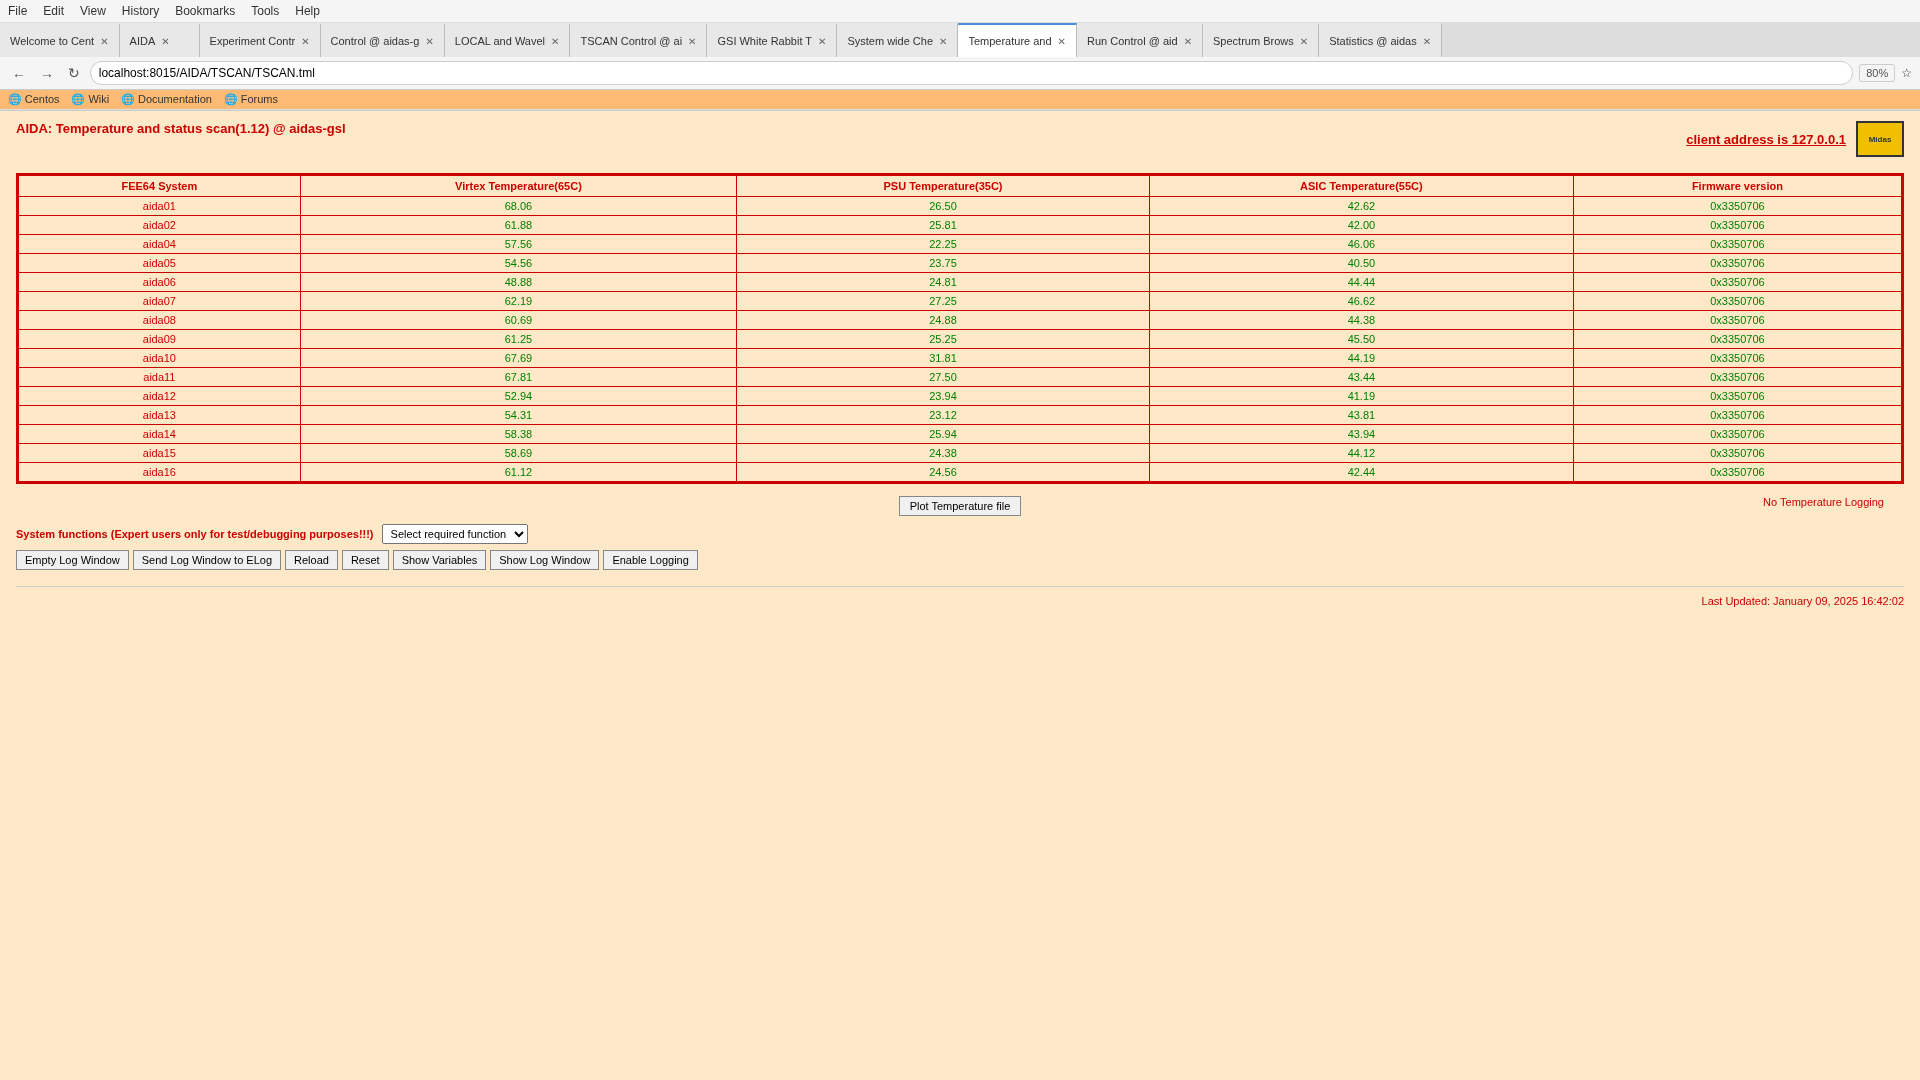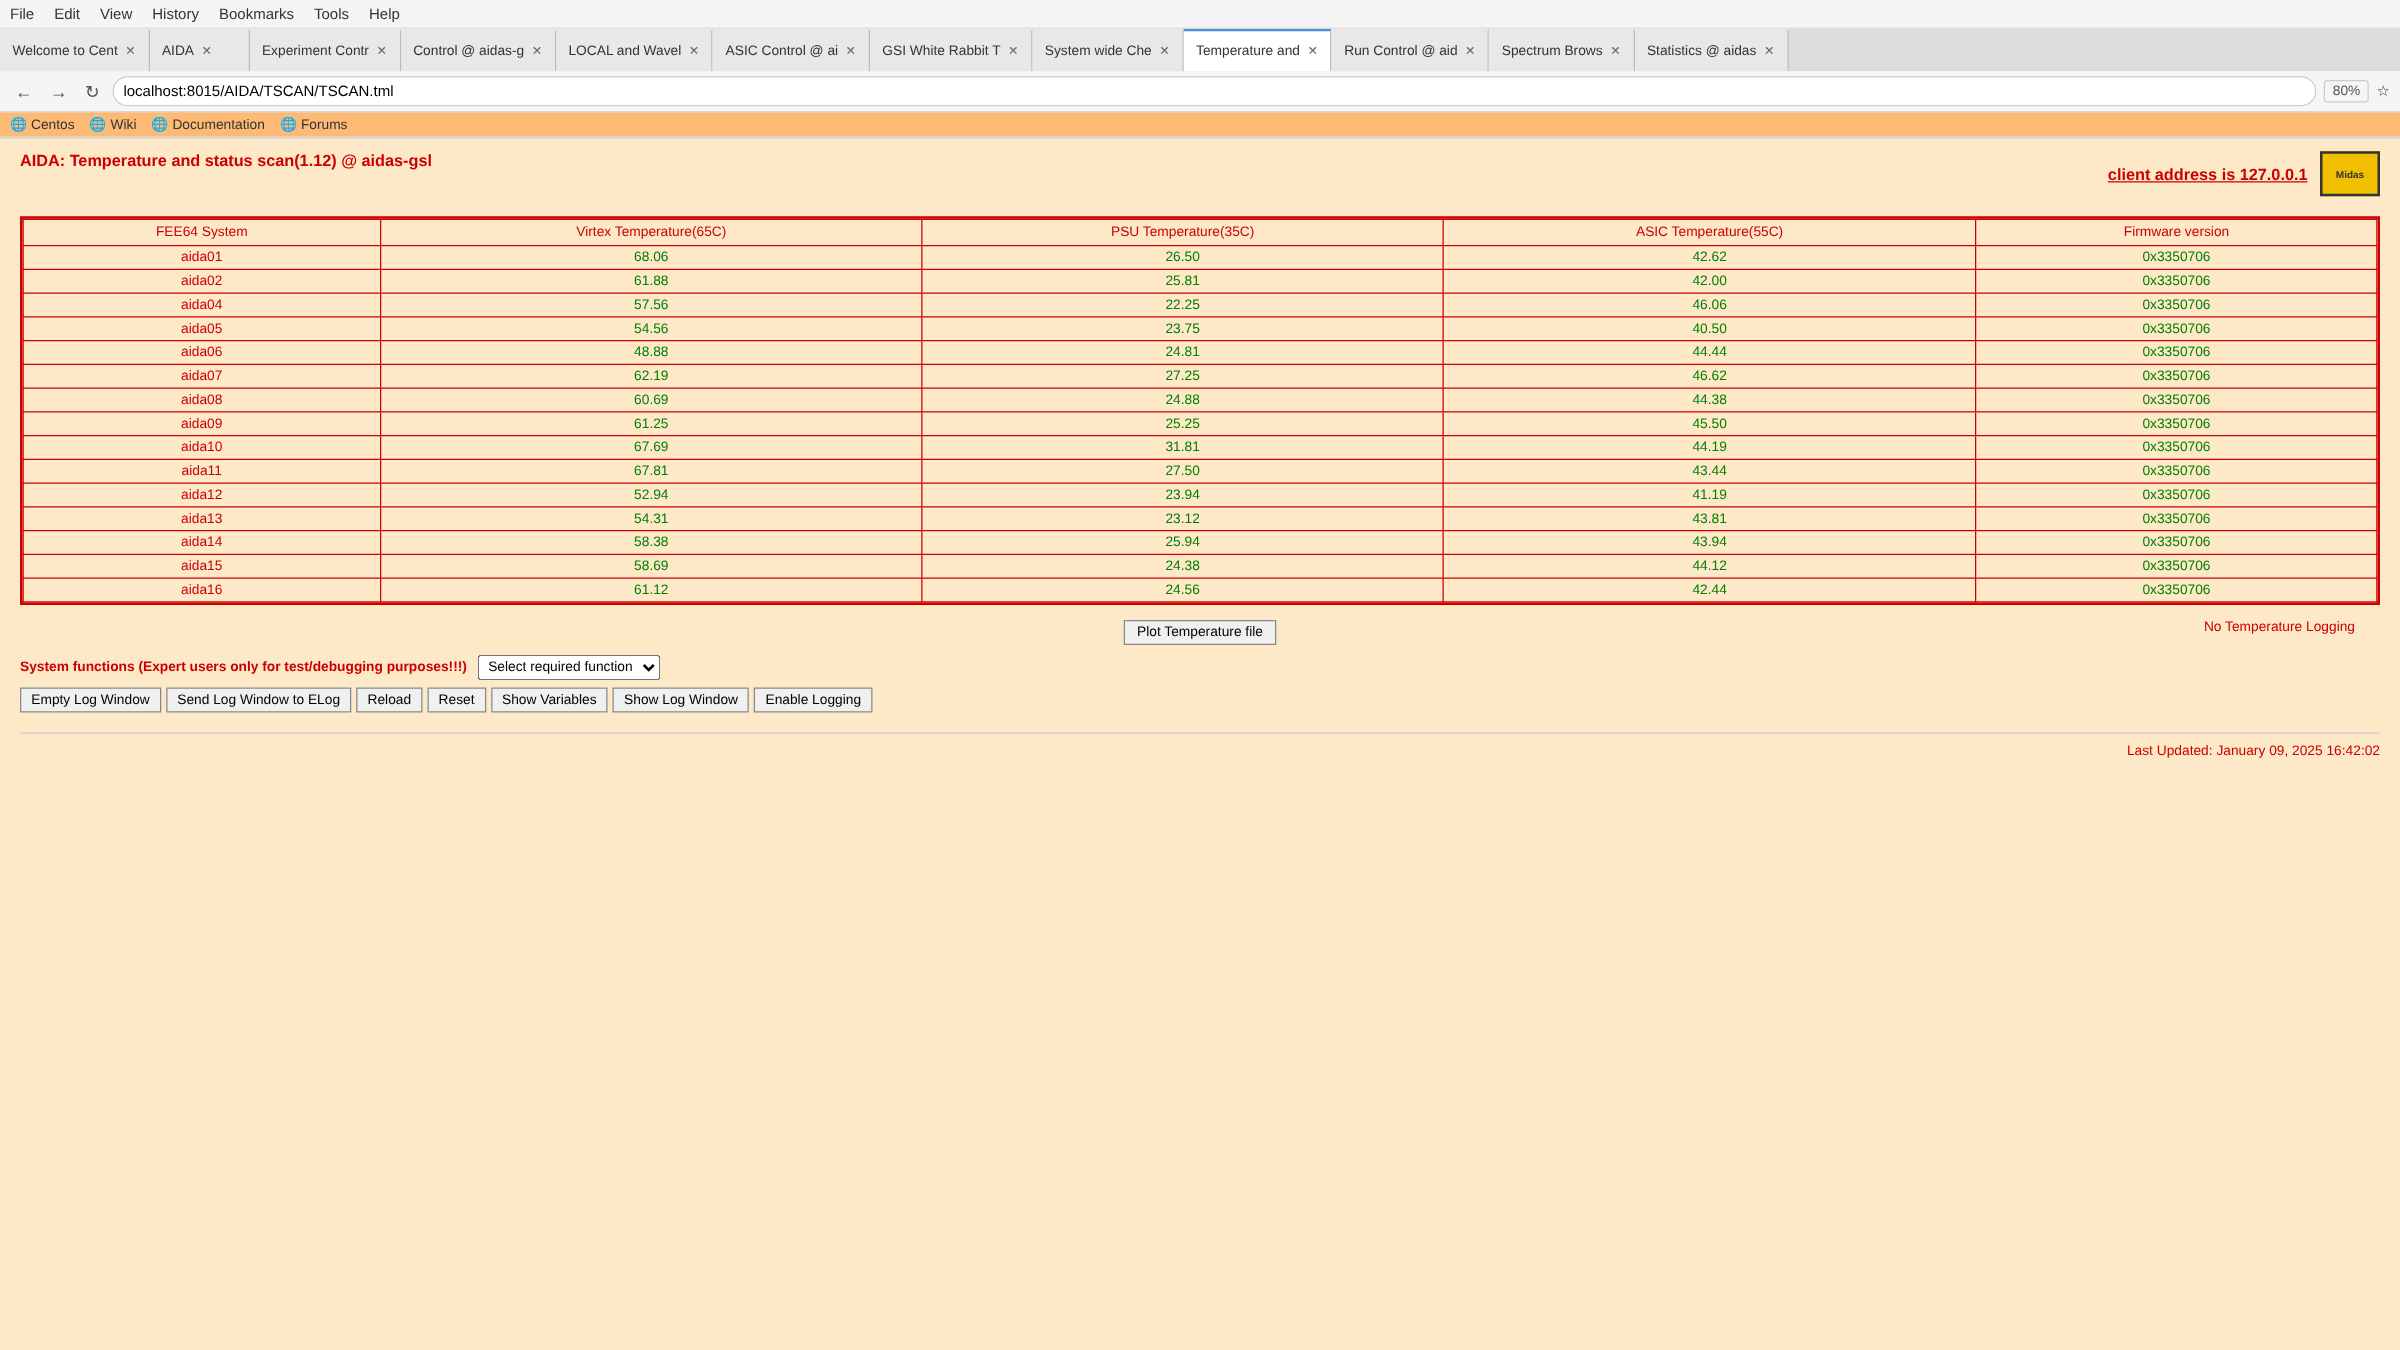--- a/index.html
+++ b/index.html
@@ -27,21 +27,21 @@
     .page-content { background: #fde8c8; padding: 10px 16px; min-height: 600px; }
 
     .page-header { display: flex; justify-content: space-between; align-items: flex-start; margin-bottom: 16px; }
     .page-title { color: #cc0000; font-size: 13px; font-weight: bold; }
     .client-address { color: #cc0000; font-size: 13px; font-weight: bold; text-decoration: underline; }
     .logo { width: 48px; height: 36px; background: #f0c000; border: 2px solid #333; display: flex; align-items: center; justify-content: center; font-size: 9px; font-weight: bold; color: #333; }
 
     
     .data-table-wrapper { border: 2px solid #cc0000; margin-bottom: 12px; }
     .data-table { width: 100%; border-collapse: collapse; font-size: 11px; }
-    .data-table th { background: #fde8c8; color: #cc0000; border: 1px solid #cc0000; padding: 4px 8px; text-align: center; font-weight: normal; }
+    .data-table th { background: #fde8c8; color: #cc0000; border: 1px solid #cc0000; padding: 4px 8px; text-align: center; font-weight: bold; }
     .data-table td { border: 1px solid #cc0000; padding: 3px 8px; text-align: center; color: #008000; }
     .data-table td:first-child { color: #cc0000; }
 
     
     .plot-section { text-align: center; margin-bottom: 8px; position: relative; }
     .plot-btn { padding: 3px 10px; font-size: 11px; cursor: pointer; background: #f0f0f0; border: 1px solid #888; }
     .no-logging { color: #cc0000; font-size: 11px; position: absolute; right: 20px; top: 0; }
 
     .system-functions { display: flex; align-items: center; gap: 8px; margin-bottom: 6px; flex-wrap: wrap; }
     .system-label { color: #cc0000; font-size: 11px; font-weight: bold; }
@@ -82,21 +82,21 @@
     </div>
     <div class="tab">
       <span>Control @ aidas-g</span>
       <span class="tab-close">✕</span>
     </div>
     <div class="tab">
       <span>LOCAL and Wavel</span>
       <span class="tab-close">✕</span>
     </div>
     <div class="tab">
-      <span>ASIC Control @ ai</span>
+      <span>TSCAN Control @ ai</span>
       <span class="tab-close">✕</span>
     </div>
     <div class="tab">
       <span>GSI White Rabbit T</span>
       <span class="tab-close">✕</span>
     </div>
     <div class="tab">
       <span>System wide Che</span>
       <span class="tab-close">✕</span>
     </div>

